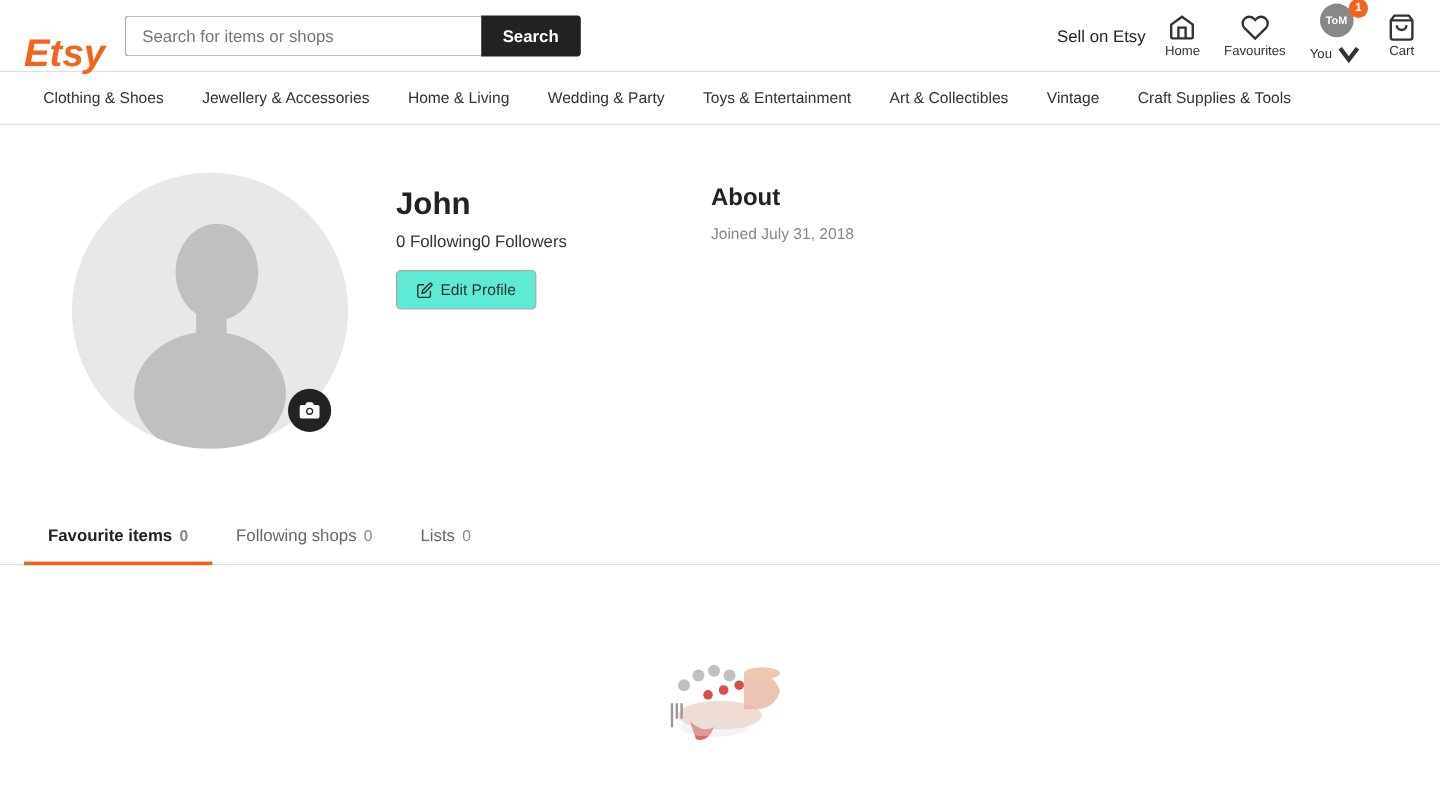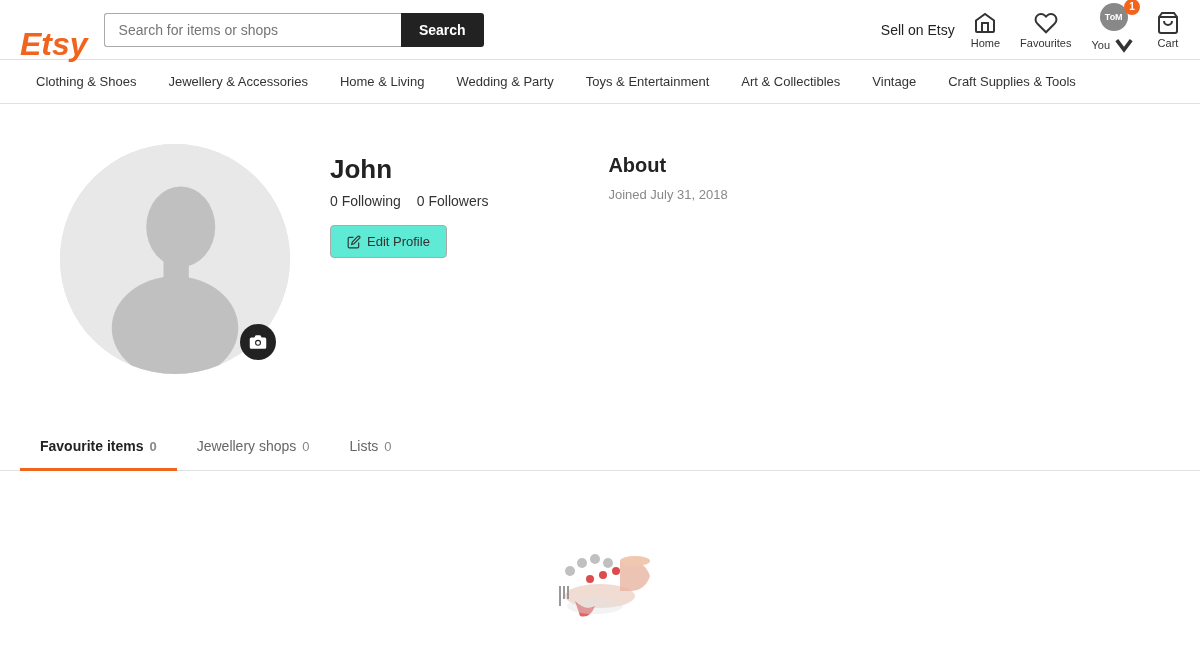--- a/index.html
+++ b/index.html
@@ -25,21 +25,21 @@
 
     
     .profile-section { display: flex; padding: 40px 60px 40px 60px; gap: 40px; align-items: flex-start; }
     .avatar-wrapper { position: relative; flex-shrink: 0; }
     .avatar-circle { width: 230px; height: 230px; border-radius: 50%; background: #e0e0e0; overflow: hidden; display: flex; align-items: center; justify-content: center; }
     .camera-btn { position: absolute; bottom: 14px; right: 14px; width: 36px; height: 36px; background: #222; border-radius: 50%; display: flex; align-items: center; justify-content: center; cursor: pointer; }
     .camera-btn svg { width: 18px; height: 18px; fill: #fff; }
 
     .profile-info { padding-top: 10px; }
     .profile-name { font-size: 26px; font-weight: bold; margin-bottom: 8px; }
-    .profile-stats { display: flex; gap: 16px; font-size: 14px; color: #333; margin-bottom: 16px; }
+    .profile-stats { display: flex; font-size: 14px; color: #333; margin-bottom: 16px; }
     .profile-stats span { cursor: pointer; }
     .edit-profile-btn { display: flex; align-items: center; gap: 6px; padding: 8px 16px; border: 1px solid #aaa; border-radius: 4px; background: #5eead4; cursor: pointer; font-size: 13px; color: #333; }
 
     .about-section { padding-top: 10px; margin-left: 80px; }
     .about-title { font-size: 20px; font-weight: bold; margin-bottom: 10px; }
     .about-joined { font-size: 13px; color: #888; }
 
     
     .tabs-border { border-bottom: 1px solid #e0e0e0; margin-top: 10px; }
     .tabs { display: flex; gap: 0; padding: 0 20px; }
@@ -156,21 +156,21 @@
   </div>
 </div>
 
 <div class="tabs-border">
   <div class="tabs">
     <div class="tab active">
       <span>Favourite items</span>
       <span class="tab-count">0</span>
     </div>
     <div class="tab">
-      <span>Jewellery shops</span>
+      <span>Following shops</span>
       <span class="tab-count">0</span>
     </div>
     <div class="tab">
       <span>Lists</span>
       <span class="tab-count">0</span>
     </div>
   </div>
 </div>
 
 <div class="content">

